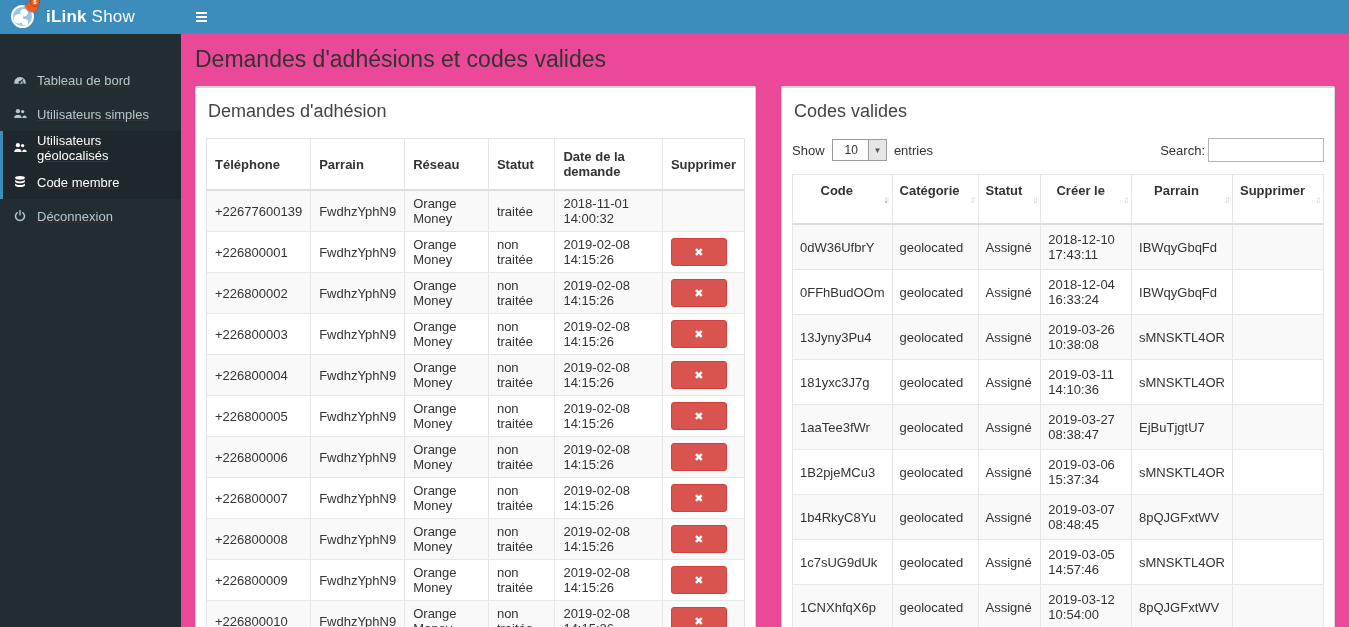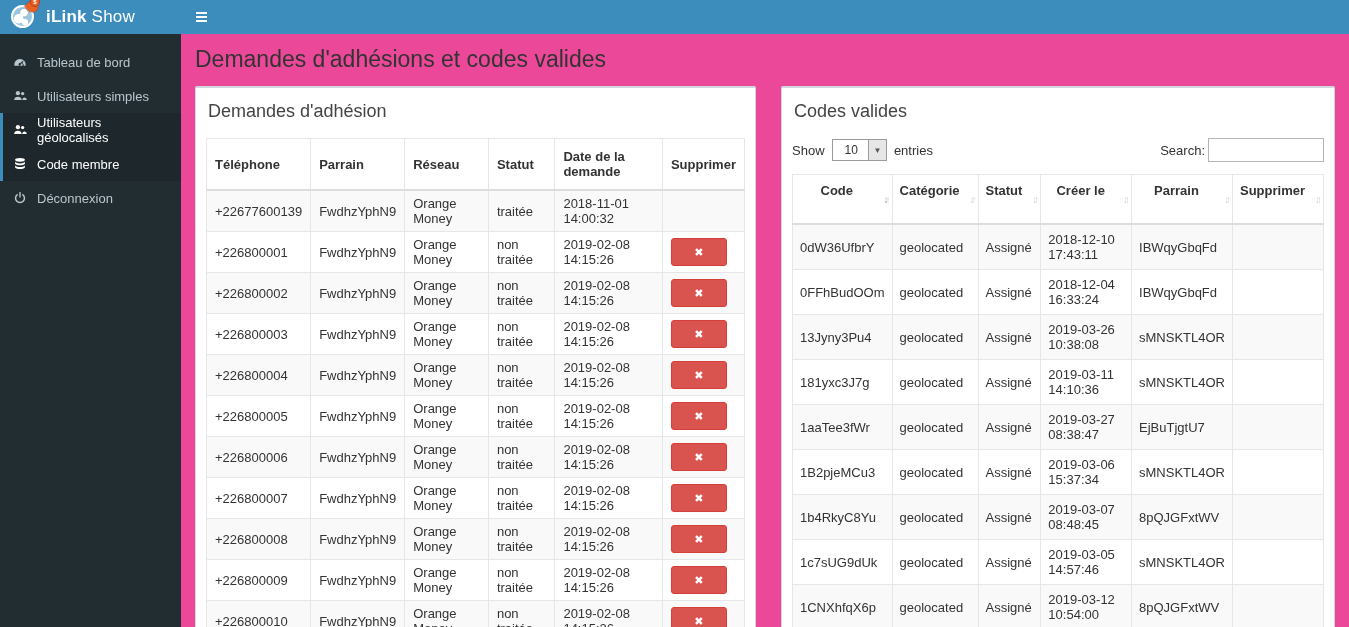--- a/index.html
+++ b/index.html
@@ -18,21 +18,21 @@
            background: radial-gradient(circle at 30% 62%, #fff 0 4.5px, rgba(255,255,255,0) 5px),
                        radial-gradient(circle at 62% 80%, #fff 0 3px, rgba(255,255,255,0) 3.5px),
                        radial-gradient(circle at 58% 30%, #fff 0 3.5px, rgba(255,255,255,0) 4px),
                        #9cc6e0; }
   .pin { position:absolute; right:-1px; top:-3px; width:11px; height:11px; background:#e8611f;
          border-radius:50% 50% 50% 0; transform:rotate(-315deg); box-shadow:0 0 0 1px rgba(180,40,20,.35); }
   .pin-badge { position:absolute; right:-3px; top:-7px; width:10px; height:10px; border-radius:50%;
                background:#e8611f; border:1.5px solid #c0392b; color:#fff; font-size:6px; font-weight:700;
                display:flex; align-items:center; justify-content:center; }
 
-  .menu { padding-top:11px; }
+  .menu { padding-top:29px;text-decoration:underline; }
   .menu-item { display:flex; align-items:center; gap:10px; height:34px; padding:0 13px; font-size:13px;
                color:#b8c7ce; cursor:pointer; }
   .menu-item .mi-icon { width:14px; height:14px; display:flex; align-items:center; justify-content:center; }
   .menu-item svg { width:14px; height:14px; fill:currentColor; }
   .menu-item.active { background:#1e282c; color:#fff; border-left:3px solid #3c8dbc; padding-left:10px; }
 
   .navbar { position:absolute; left:181px; right:0; top:0; height:34px; background:#3c8dbc; display:flex;
             align-items:center; justify-content:space-between; z-index:4; }
   .hamburger { height:34px; padding:0 15px; display:flex; flex-direction:column; justify-content:center; gap:2px; cursor:pointer; }
   .hamburger i { display:block; width:11px; height:2px; background:#fff; }

